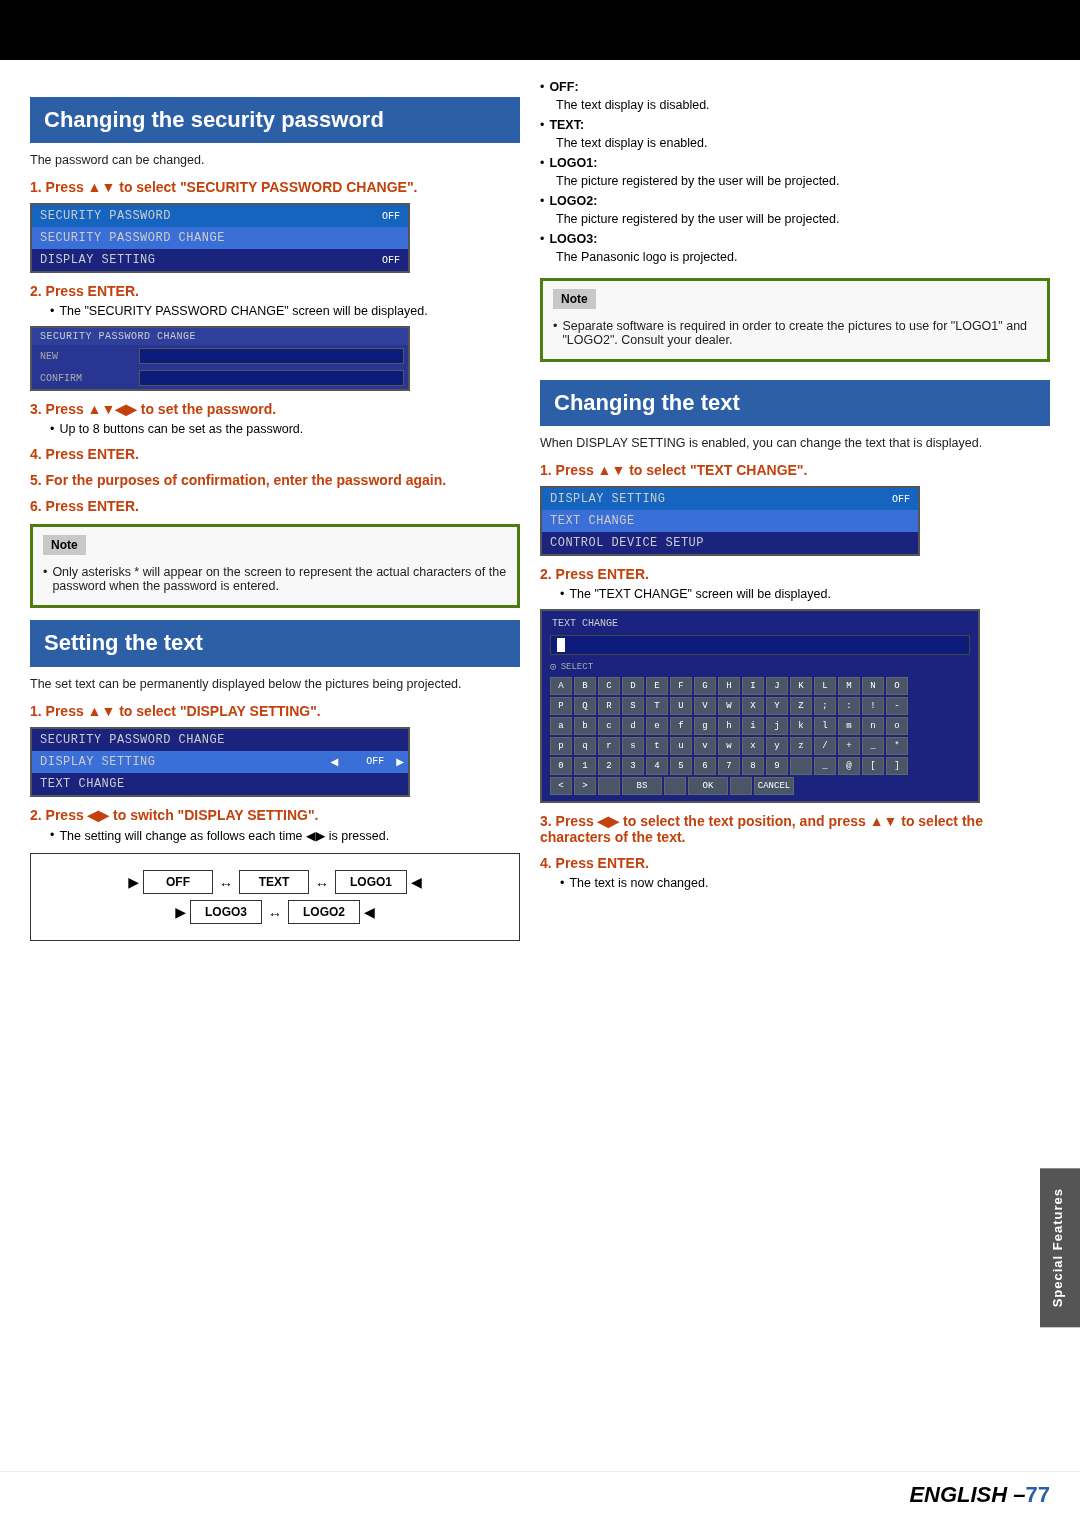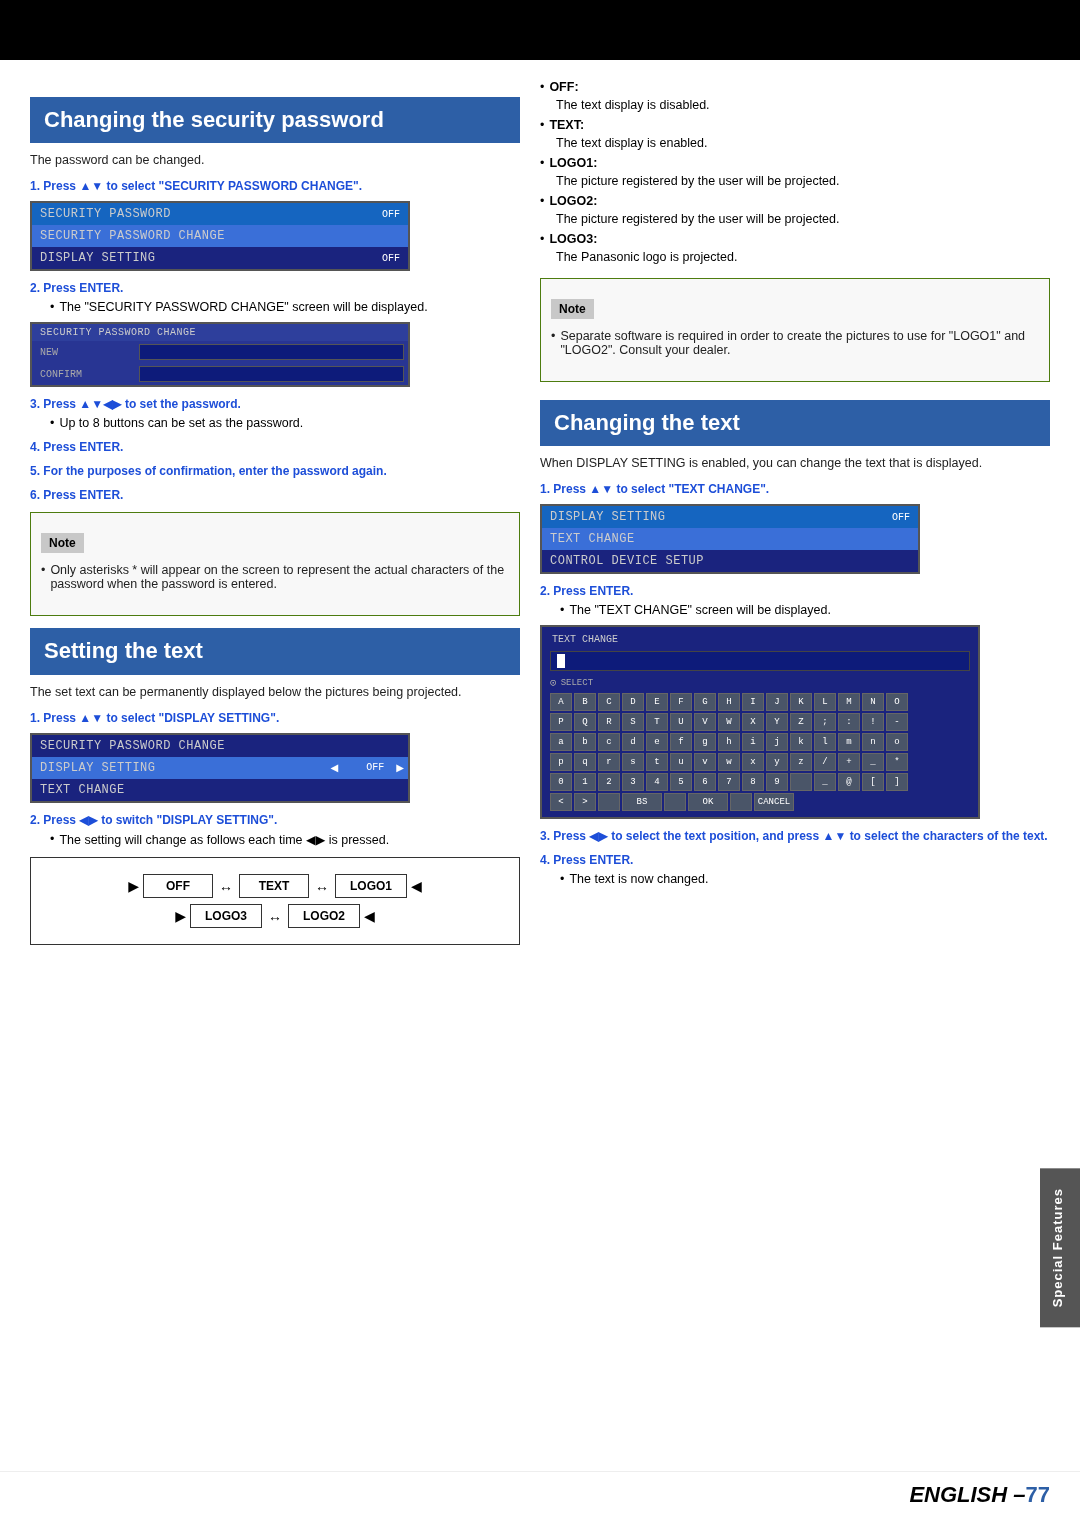--- a/index.html
+++ b/index.html
@@ -52,24 +52,24 @@
       margin-bottom: 12px;
       color: #222;
     }
 
     
     .step {
       margin-bottom: 10px;
     }
 
     .step-title {
-      font-size: 12px;
+      font-size: 14px;
       font-weight: bold;
       margin-bottom: 5px;
-      color: #1d4ed8;
+      color: #c2410c;
     }
 
     .bullet-item {
       display: flex;
       gap: 5px;
       margin-bottom: 4px;
       font-size: 12.5px;
     }
 
     .bullet-item::before {
@@ -148,22 +148,22 @@
       background: #c8c8c8;
       padding: 3px 8px;
       font-size: 12px;
       font-weight: bold;
       margin-bottom: 5px;
       display: inline-block;
       color: #000;
     }
 
     .note-content {
-      border: 1px solid #4d7c0f;
-      padding: 20px 10px;
+      border: 3px solid #4d7c0f;
+      padding: 8px 10px;
       margin-bottom: 12px;
       font-size: 12px;
       color: #222;
       background: #f8f8f8;
     }
 
     
     .flow-diagram {
       display: flex;
       flex-direction: column;

